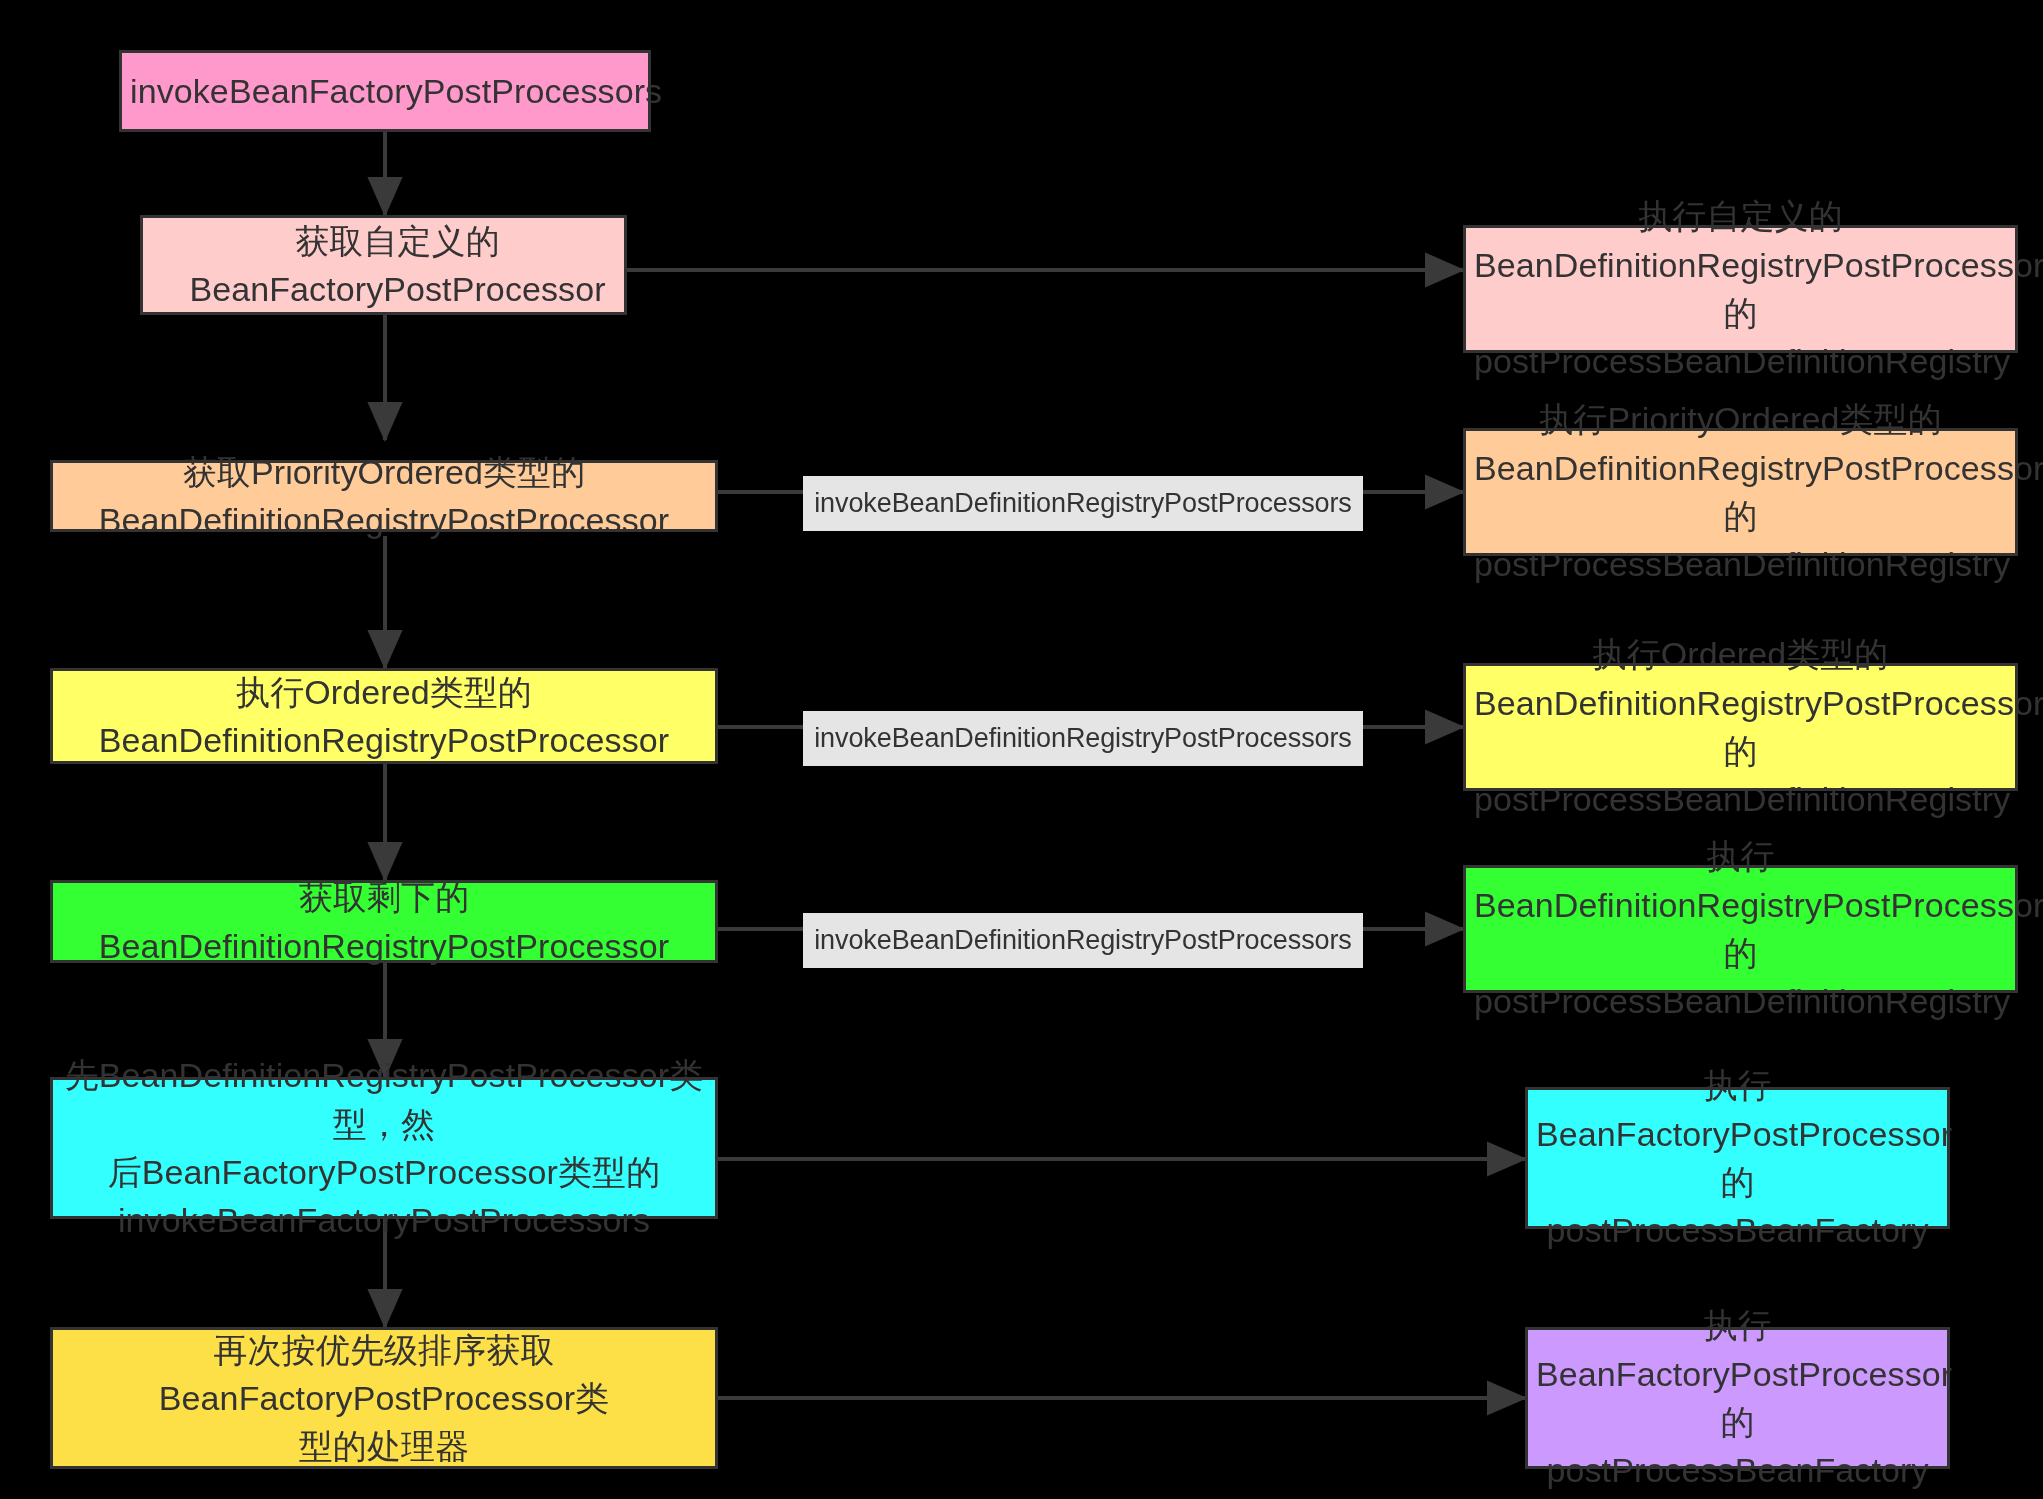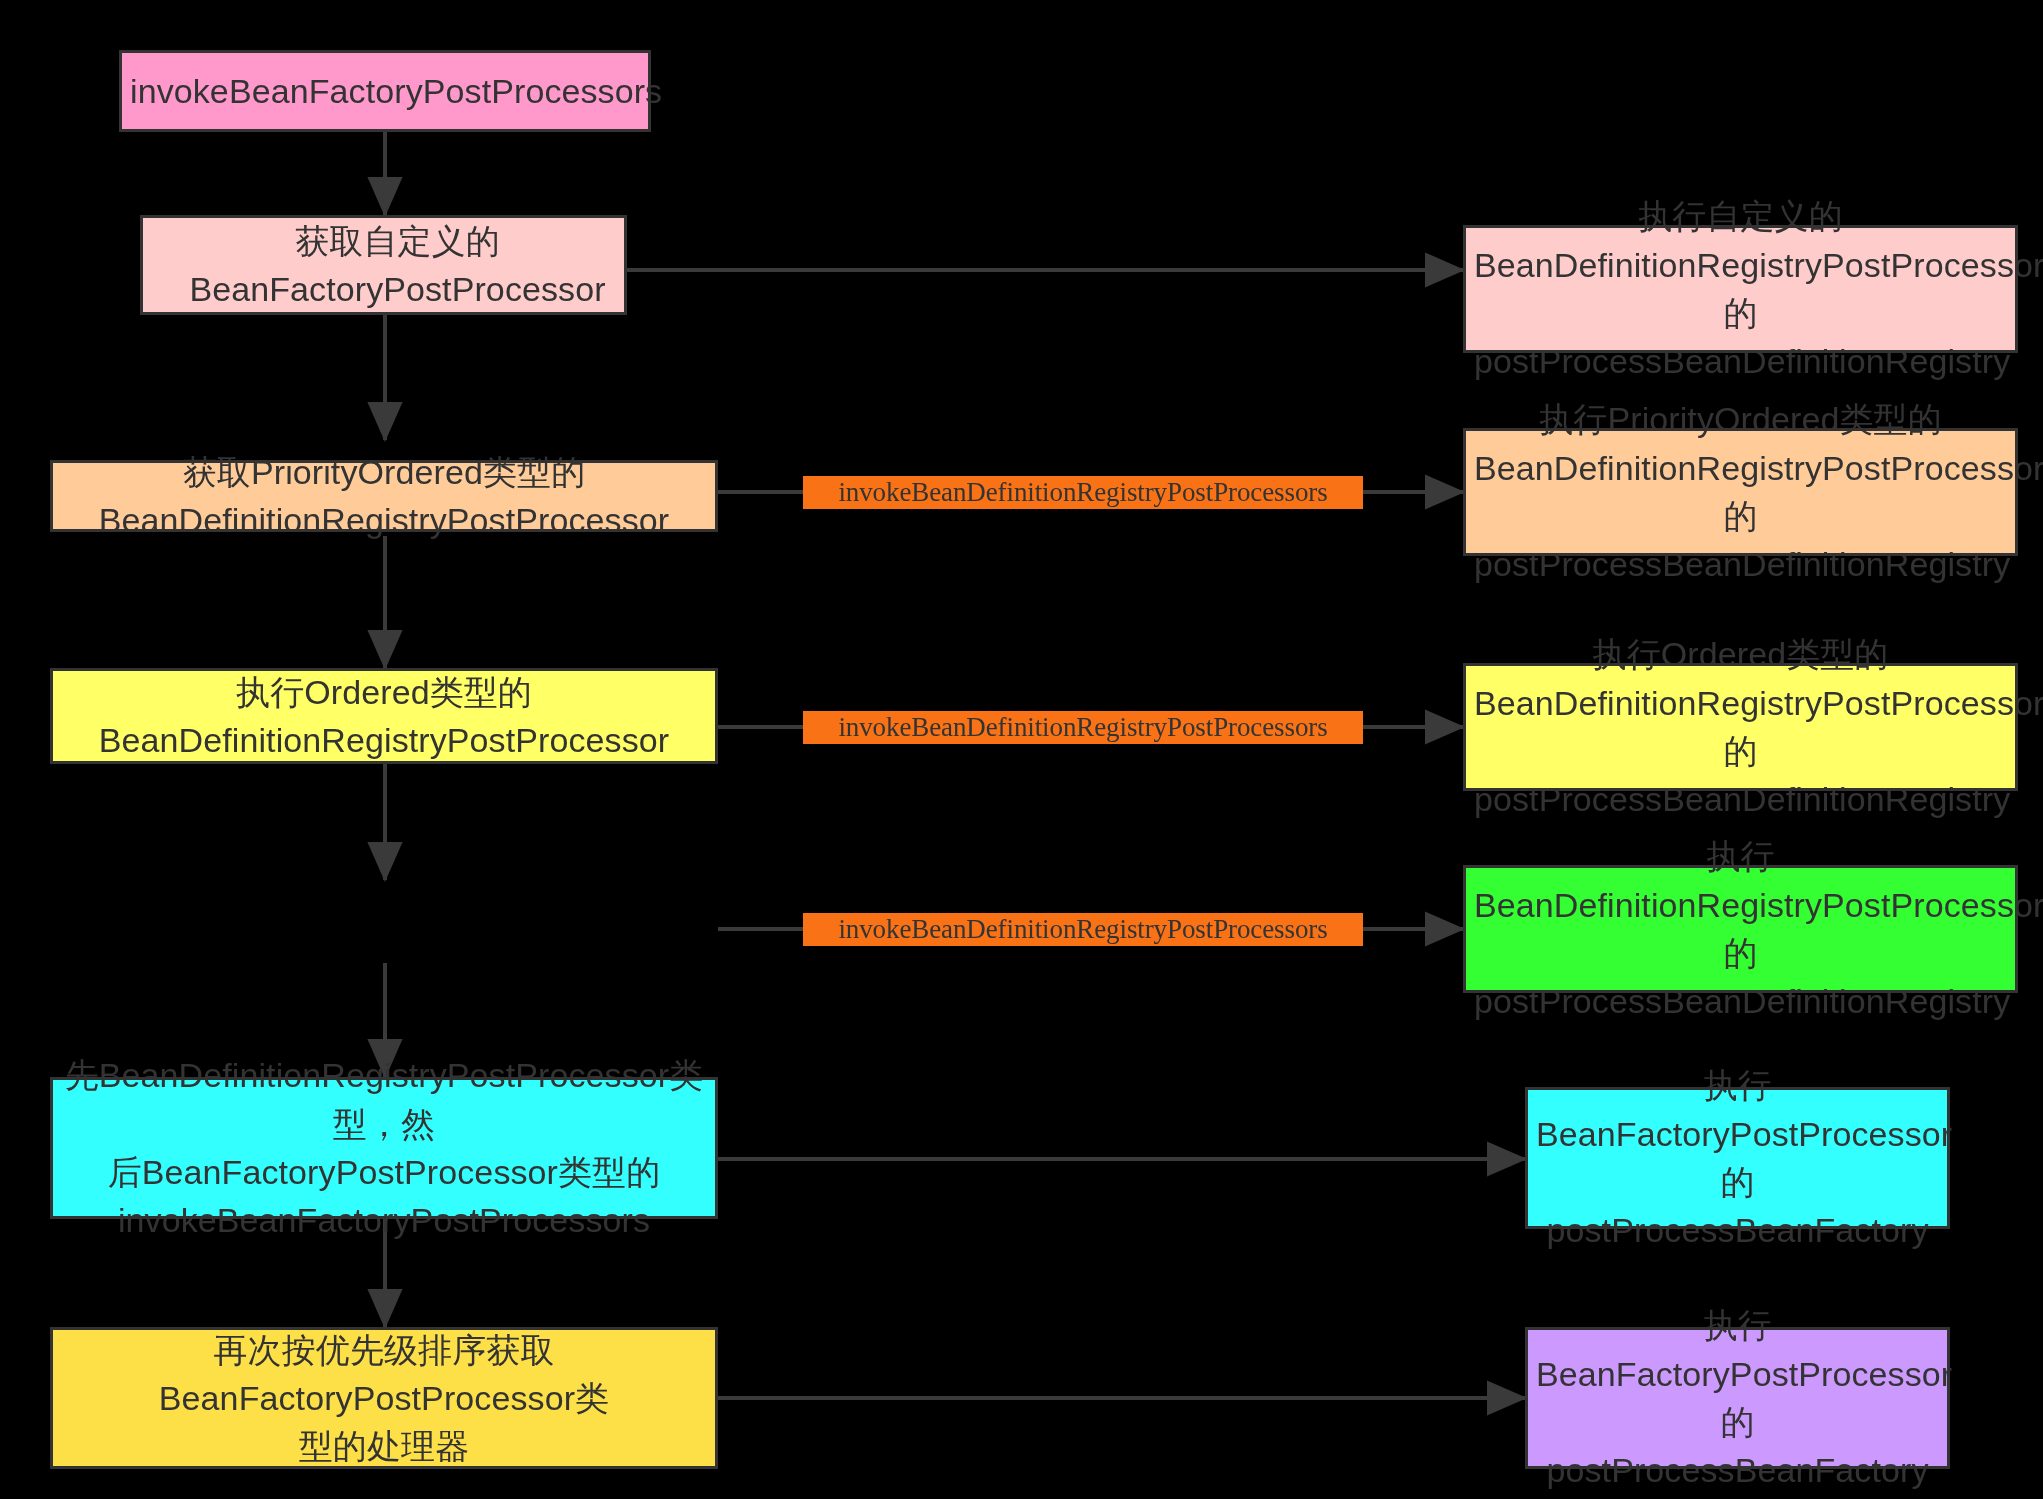--- a/index.html
+++ b/index.html
@@ -38,29 +38,28 @@
     padding: 4px 8px;
     letter-spacing: 0.1px;
   }
   .node .label {
     display: block;
     width: 100%;
     white-space: pre-line;
   }
   .edge-label {
     position: absolute;
-    background: #f97316;
+    background: #e5e5e5;
     color: #333333;
     font-size: 27px;
     line-height: 1.15;
-    padding: 1px 2px;
+    padding: 12px 2px;
     white-space: nowrap;
     box-sizing: border-box;
     letter-spacing: -0.1px;
-    font-family: Liberation Serif, serif;
   }
 </style>
 </head>
 <body>
 
 <div id="canvas">
 
   <svg class="edges" viewBox="0 0 2043 1499">
     <defs>
       <marker id="arrow" markerWidth="11" markerHeight="11" refX="9.5" refY="5" orient="auto" markerUnits="strokeWidth">
@@ -112,20 +111,23 @@
     <span class="label">执行Ordered类型的
 BeanDefinitionRegistryPostProcessor</span>
   </div>
   <div class="node" style="left:1463px; top:663px; width:555px; height:128px; background:#FFFF66;">
     <span class="label">执行Ordered类型的
 BeanDefinitionRegistryPostProcessor的
 postProcessBeanDefinitionRegistry</span>
   </div>
   <div class="edge-label" style="left:803px; top:711px; width:560px; text-align:center;">invokeBeanDefinitionRegistryPostProcessors</div>
 
+  <div class="node" style="left:50px; top:880px; width:668px; height:83px; background:#33FF33;">
+    <span class="label">获取剩下的BeanDefinitionRegistryPostProcessor</span>
+  </div>
   <div class="node" style="left:1463px; top:865px; width:555px; height:128px; background:#33FF33;">
     <span class="label">执行
 BeanDefinitionRegistryPostProcessor的
 postProcessBeanDefinitionRegistry</span>
   </div>
   <div class="edge-label" style="left:803px; top:913px; width:560px; text-align:center;">invokeBeanDefinitionRegistryPostProcessors</div>
 
   <div class="node" style="left:50px; top:1077px; width:668px; height:142px; background:#33FFFF;">
     <span class="label">先BeanDefinitionRegistryPostProcessor类型，然
 后BeanFactoryPostProcessor类型的

